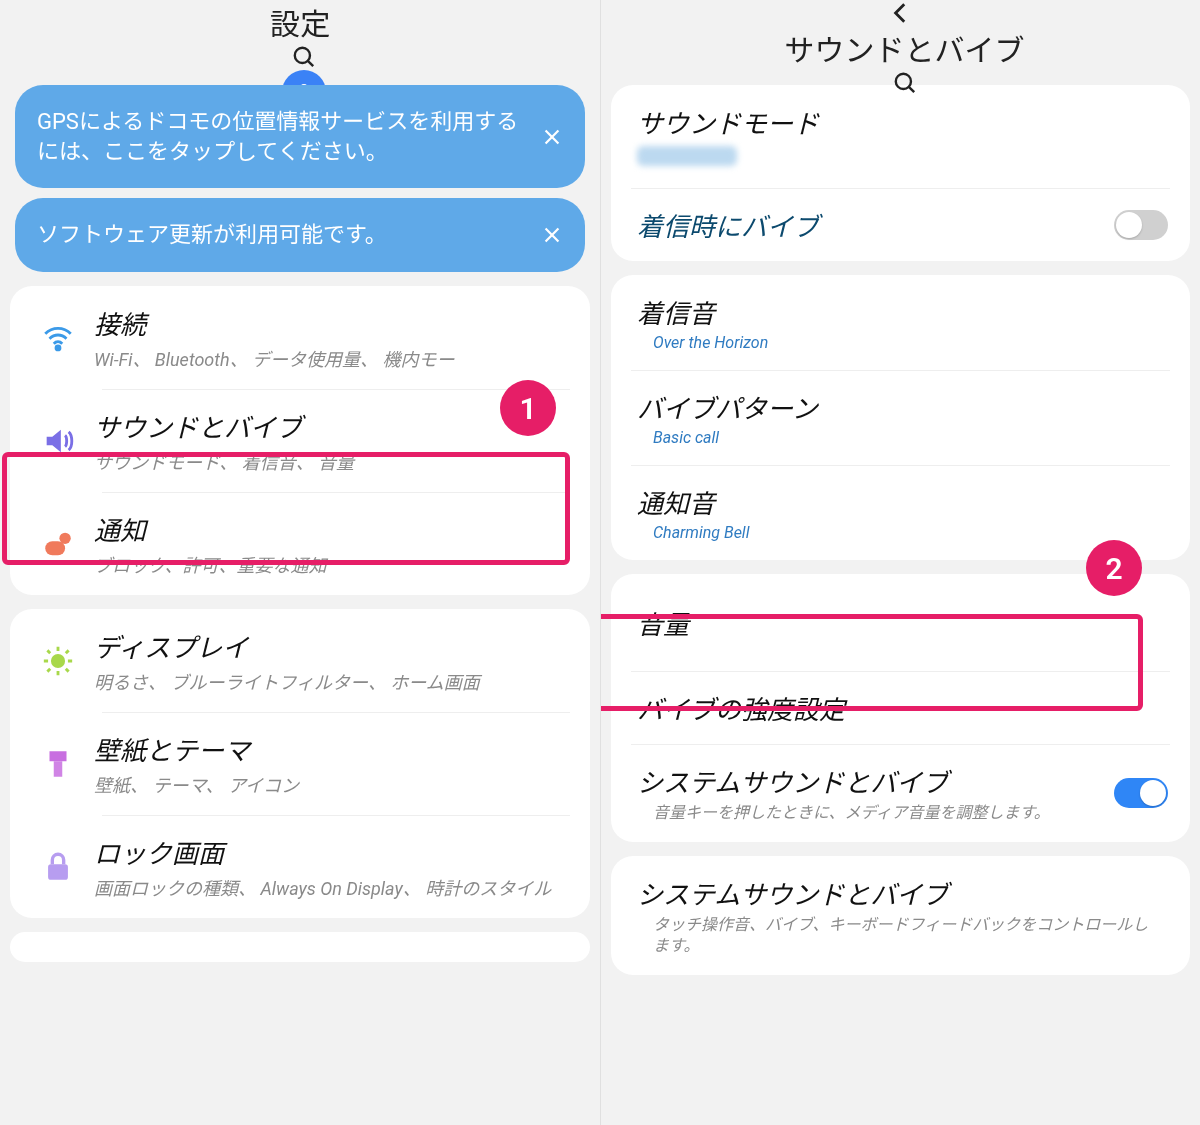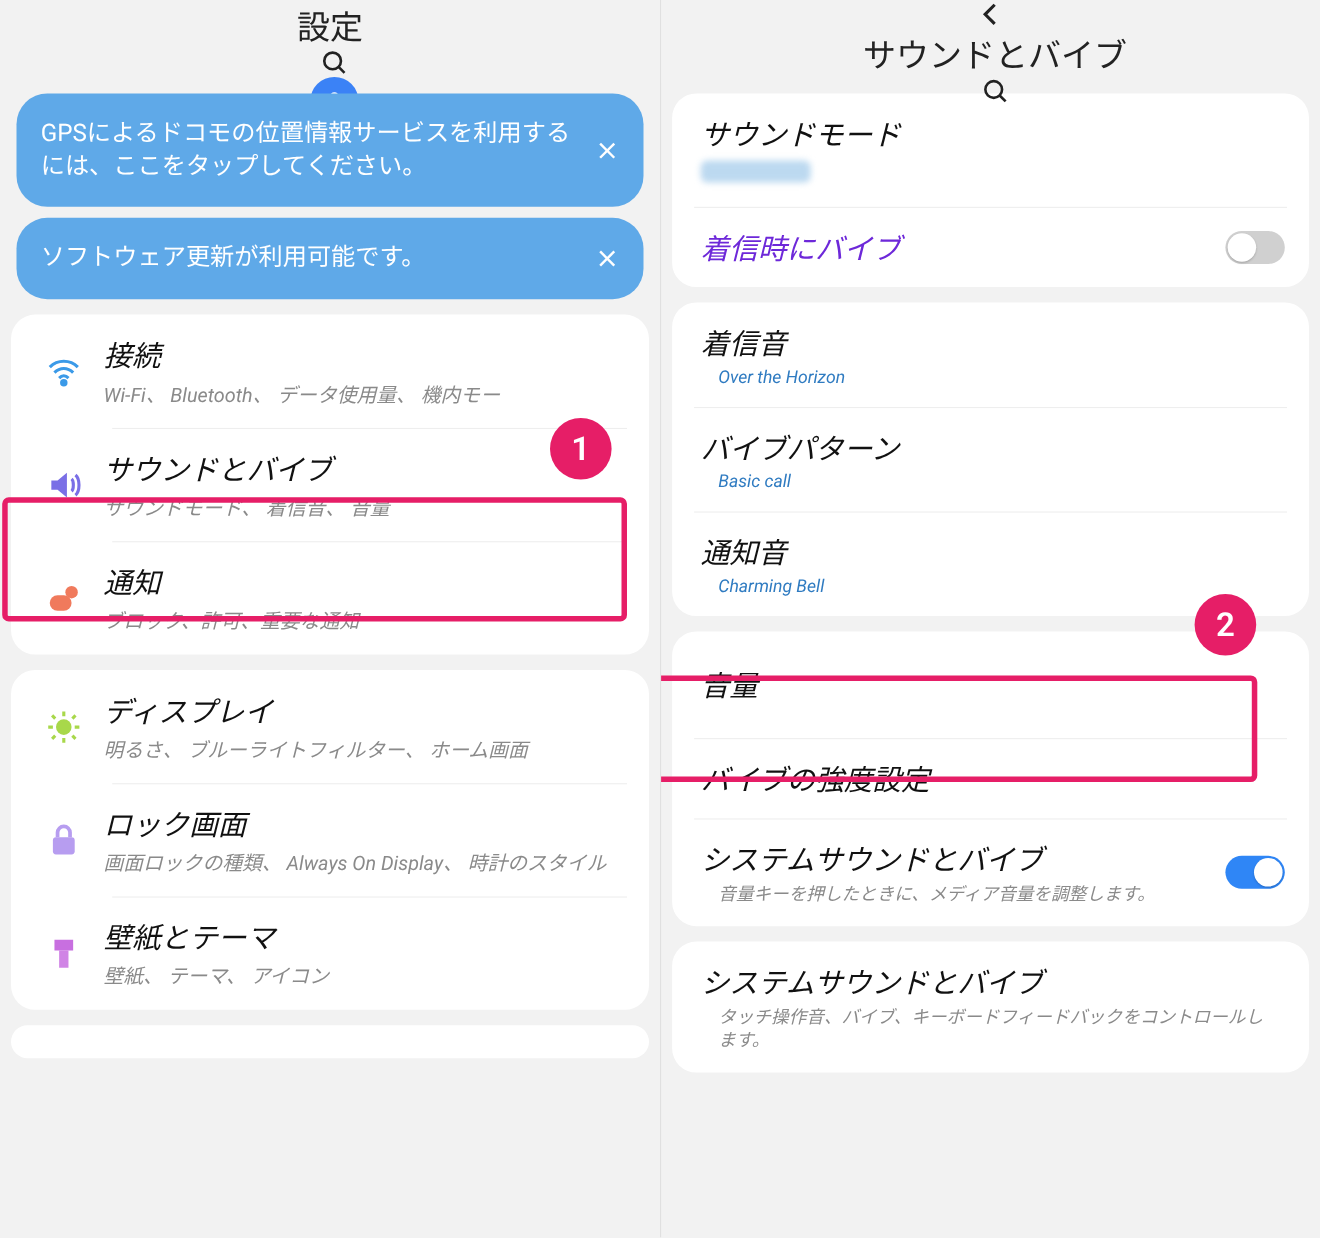--- a/index.html
+++ b/index.html
@@ -30,21 +30,21 @@
   .srow .t1 { font-size: 26px; color: #111; margin-bottom: 4px; }
   .srow .t2 { font-size: 18px; color: #8a8a8a; white-space: nowrap; overflow: hidden; text-overflow: ellipsis; }
   .srow + .srow .divider-inset { position:absolute; top:0; left:92px; right:20px; height:1px; background:#eee; }
 
   
   .ritem { padding: 18px 26px; position: relative; cursor: pointer; }
   .ritem .r1 { font-size: 26px; color: #111; }
   .ritem .r2 { font-size: 16px; color: #2f7bc1; margin-top: 3px; margin-left: 16px; }
   .ritem .r2.gray { color: #8a8a8a; line-height:1.35; }
   .ritem + .ritem::before { content:""; position:absolute; top:0; left:20px; right:20px; height:1px; background:#eee; }
-  .ritem.disabled .r1 { color: #6d28d9; }
+  .ritem.disabled .r1 { color: #0c4a6e; }
   .ritem.with-toggle { padding-right: 90px; }
 
   
   .toggle { position:absolute; right:22px; top:50%; transform:translateY(-50%); width:54px; height:30px; border-radius:15px; background:#d0d0d0; }
   .toggle::after { content:""; position:absolute; width:26px; height:26px; border-radius:50%; background:#fff; top:2px; left:2px; box-shadow:0 1px 2px rgba(0,0,0,.2); }
   .toggle.on { background:#2f86f6; }
   .toggle.on::after { left:auto; right:2px; }
 
   
   .hl { position:absolute; border:5px solid #e61e67; border-radius:6px; pointer-events:none; }
@@ -163,42 +163,42 @@
       </div>
       <div class="text-cell">
         <div class="t1">ディスプレイ</div>
         <div class="t2">明るさ、 ブルーライトフィルター、 ホーム画面</div>
       </div>
     </div>
 
     <div class="srow">
       <div class="divider-inset"></div>
       <div class="icon-cell">
+        <svg width="34" height="34" viewBox="0 0 24 24" fill="#c86fe0">
+            <path d="M6 3h12v7H6z"></path>
+            <path d="M9 10v11h6V10z" opacity=".85"></path>
+          </svg>
+      </div>
+      <div class="text-cell">
+        <div class="t1">壁紙とテーマ</div>
+        <div class="t2">壁紙、 テーマ、 アイコン</div>
+      </div>
+    </div>
+
+    <div class="srow">
+      <div class="divider-inset"></div>
+      <div class="icon-cell">
         <svg width="34" height="34" viewBox="0 0 24 24" fill="#b79df0">
             <rect x="5" y="10" width="14" height="11" rx="2"></rect>
             <path d="M8 10V7a4 4 0 018 0v3" fill="none" stroke="#b79df0" stroke-width="2.4"></path>
           </svg>
       </div>
       <div class="text-cell">
         <div class="t1">ロック画面</div>
         <div class="t2" style="white-space:normal;">画面ロックの種類、 Always On Display、 時計のスタイル</div>
-      </div>
-    </div>
-
-    <div class="srow">
-      <div class="divider-inset"></div>
-      <div class="icon-cell">
-        <svg width="34" height="34" viewBox="0 0 24 24" fill="#c86fe0">
-            <path d="M6 3h12v7H6z"></path>
-            <path d="M9 10v11h6V10z" opacity=".85"></path>
-          </svg>
-      </div>
-      <div class="text-cell">
-        <div class="t1">壁紙とテーマ</div>
-        <div class="t2">壁紙、 テーマ、 アイコン</div>
       </div>
     </div>
   </div>
 
   <div class="card" style="height:30px;"></div>
 
   <div class="hl" style="left:2px; top:452px; width:568px; height:113px;"></div>
   <div class="badge" style="left:500px; top:380px;">1</div>
 </div>
 

